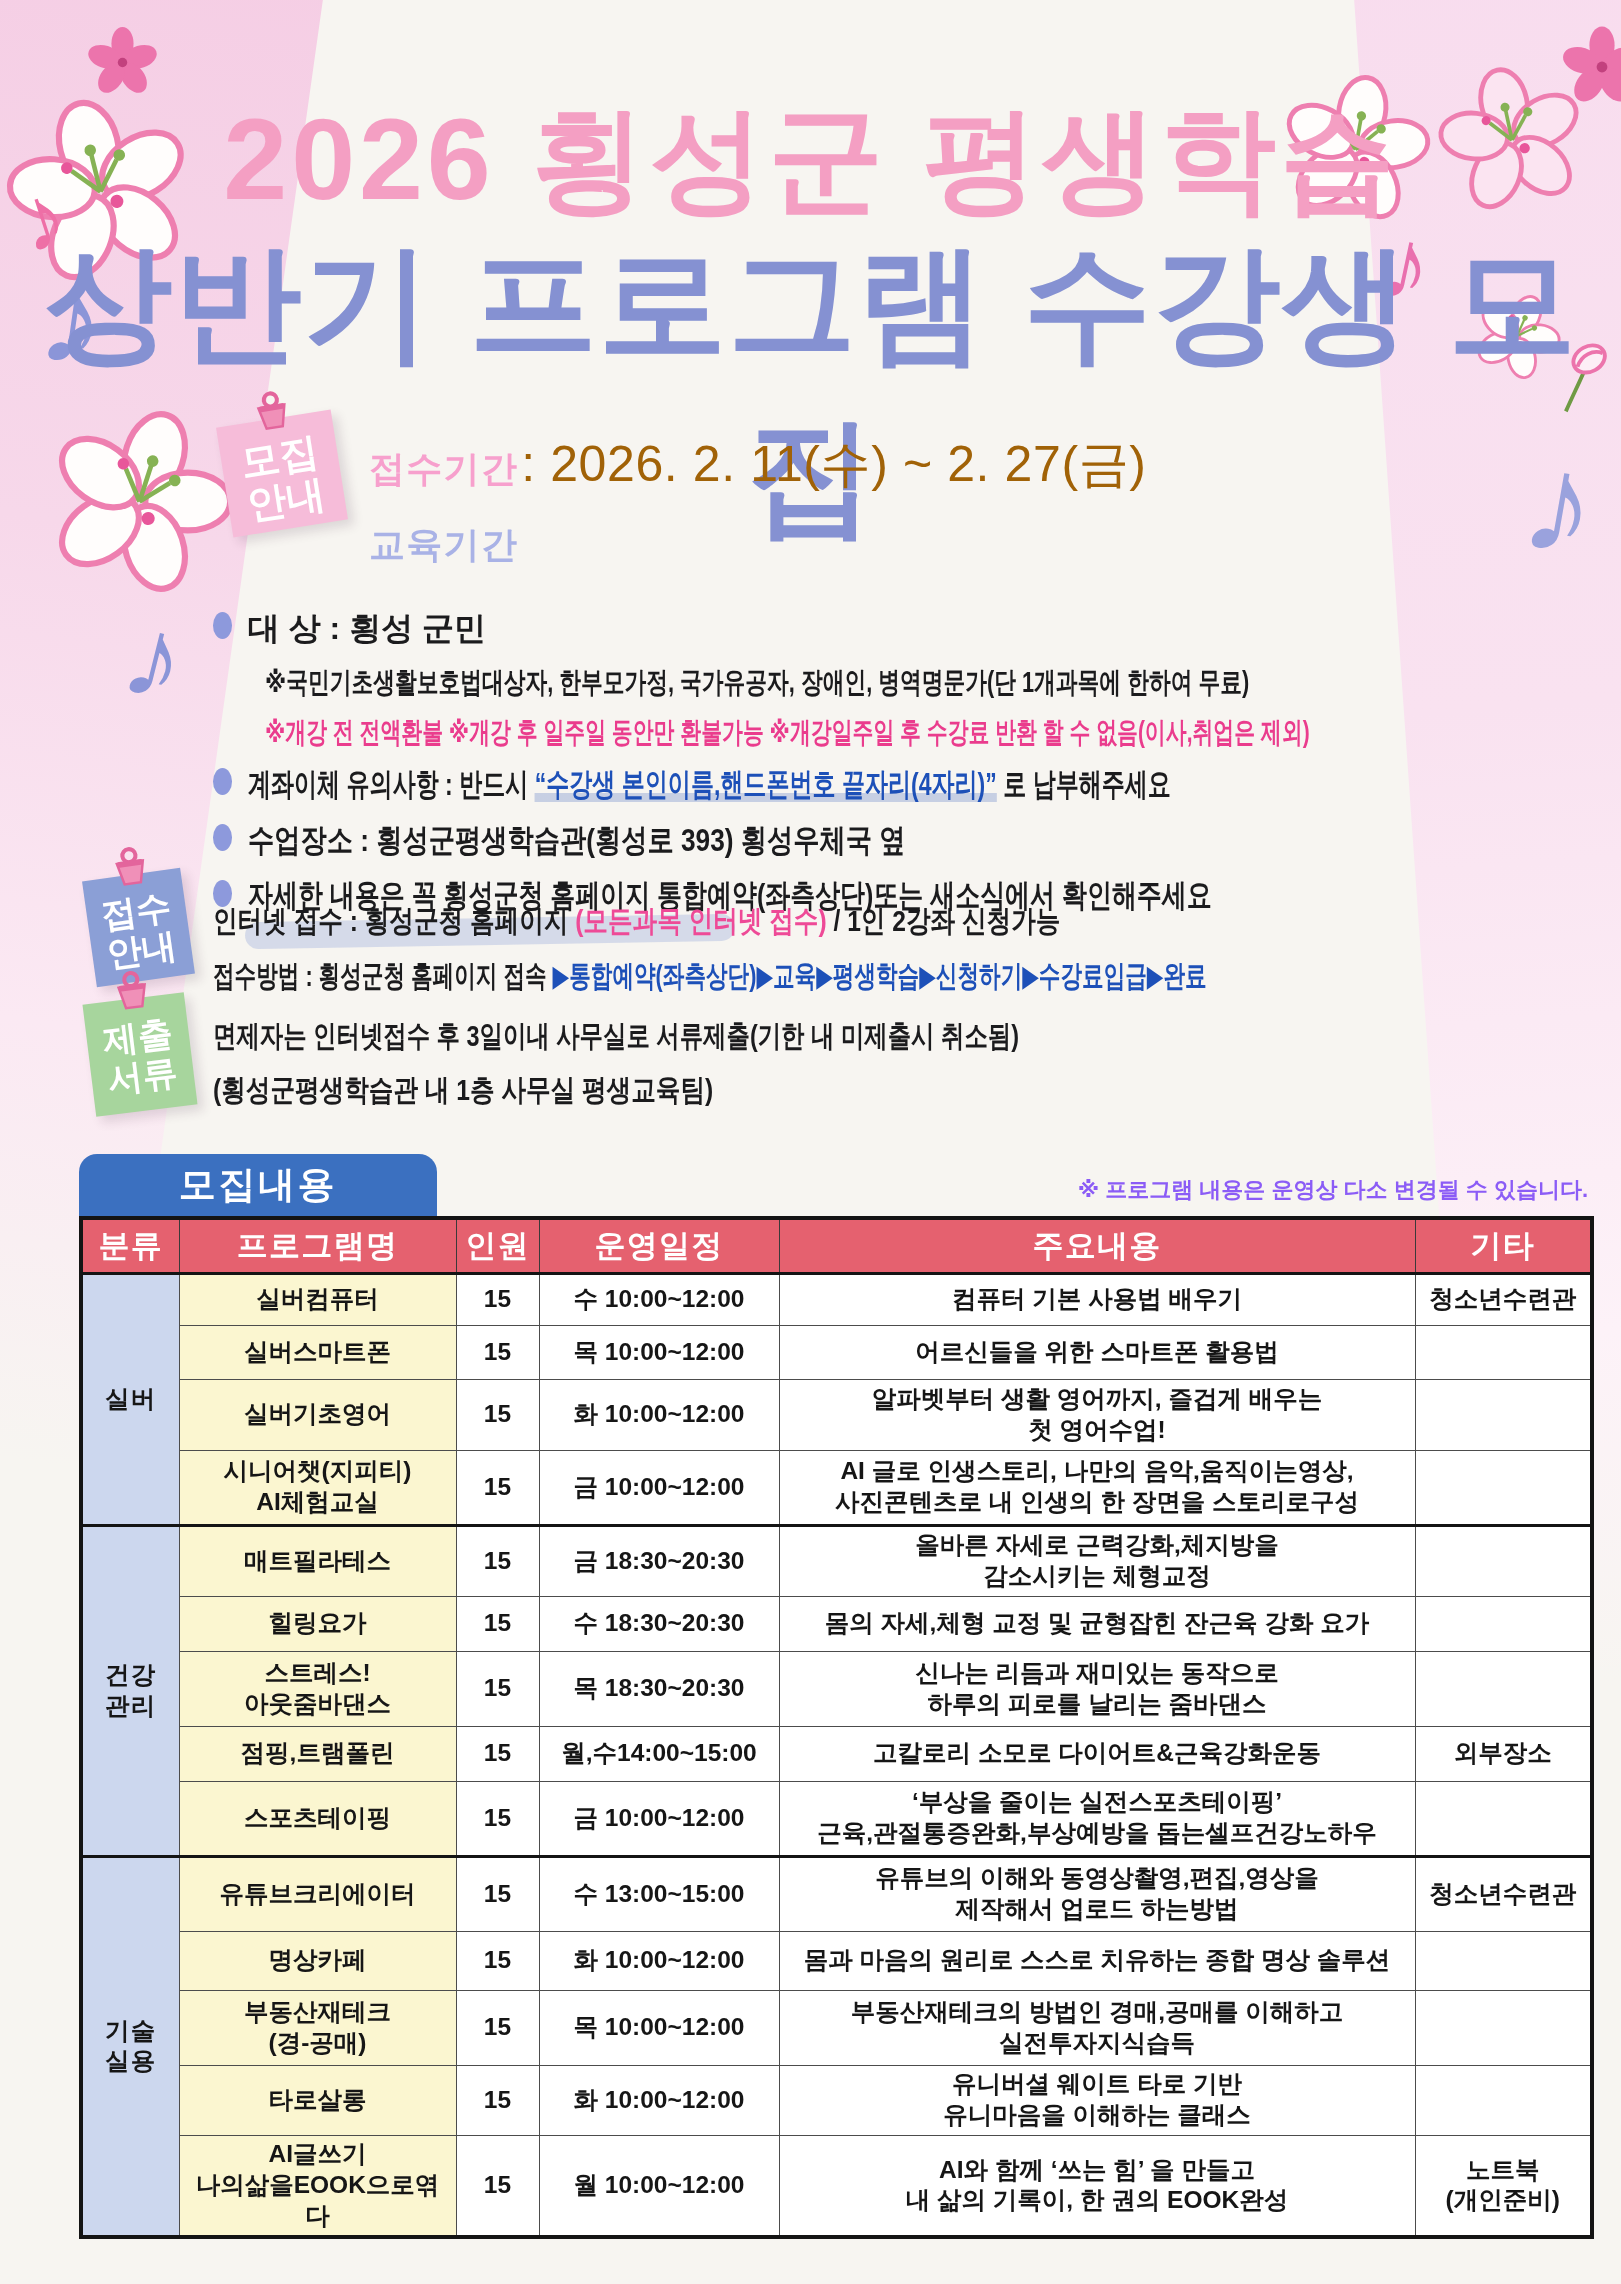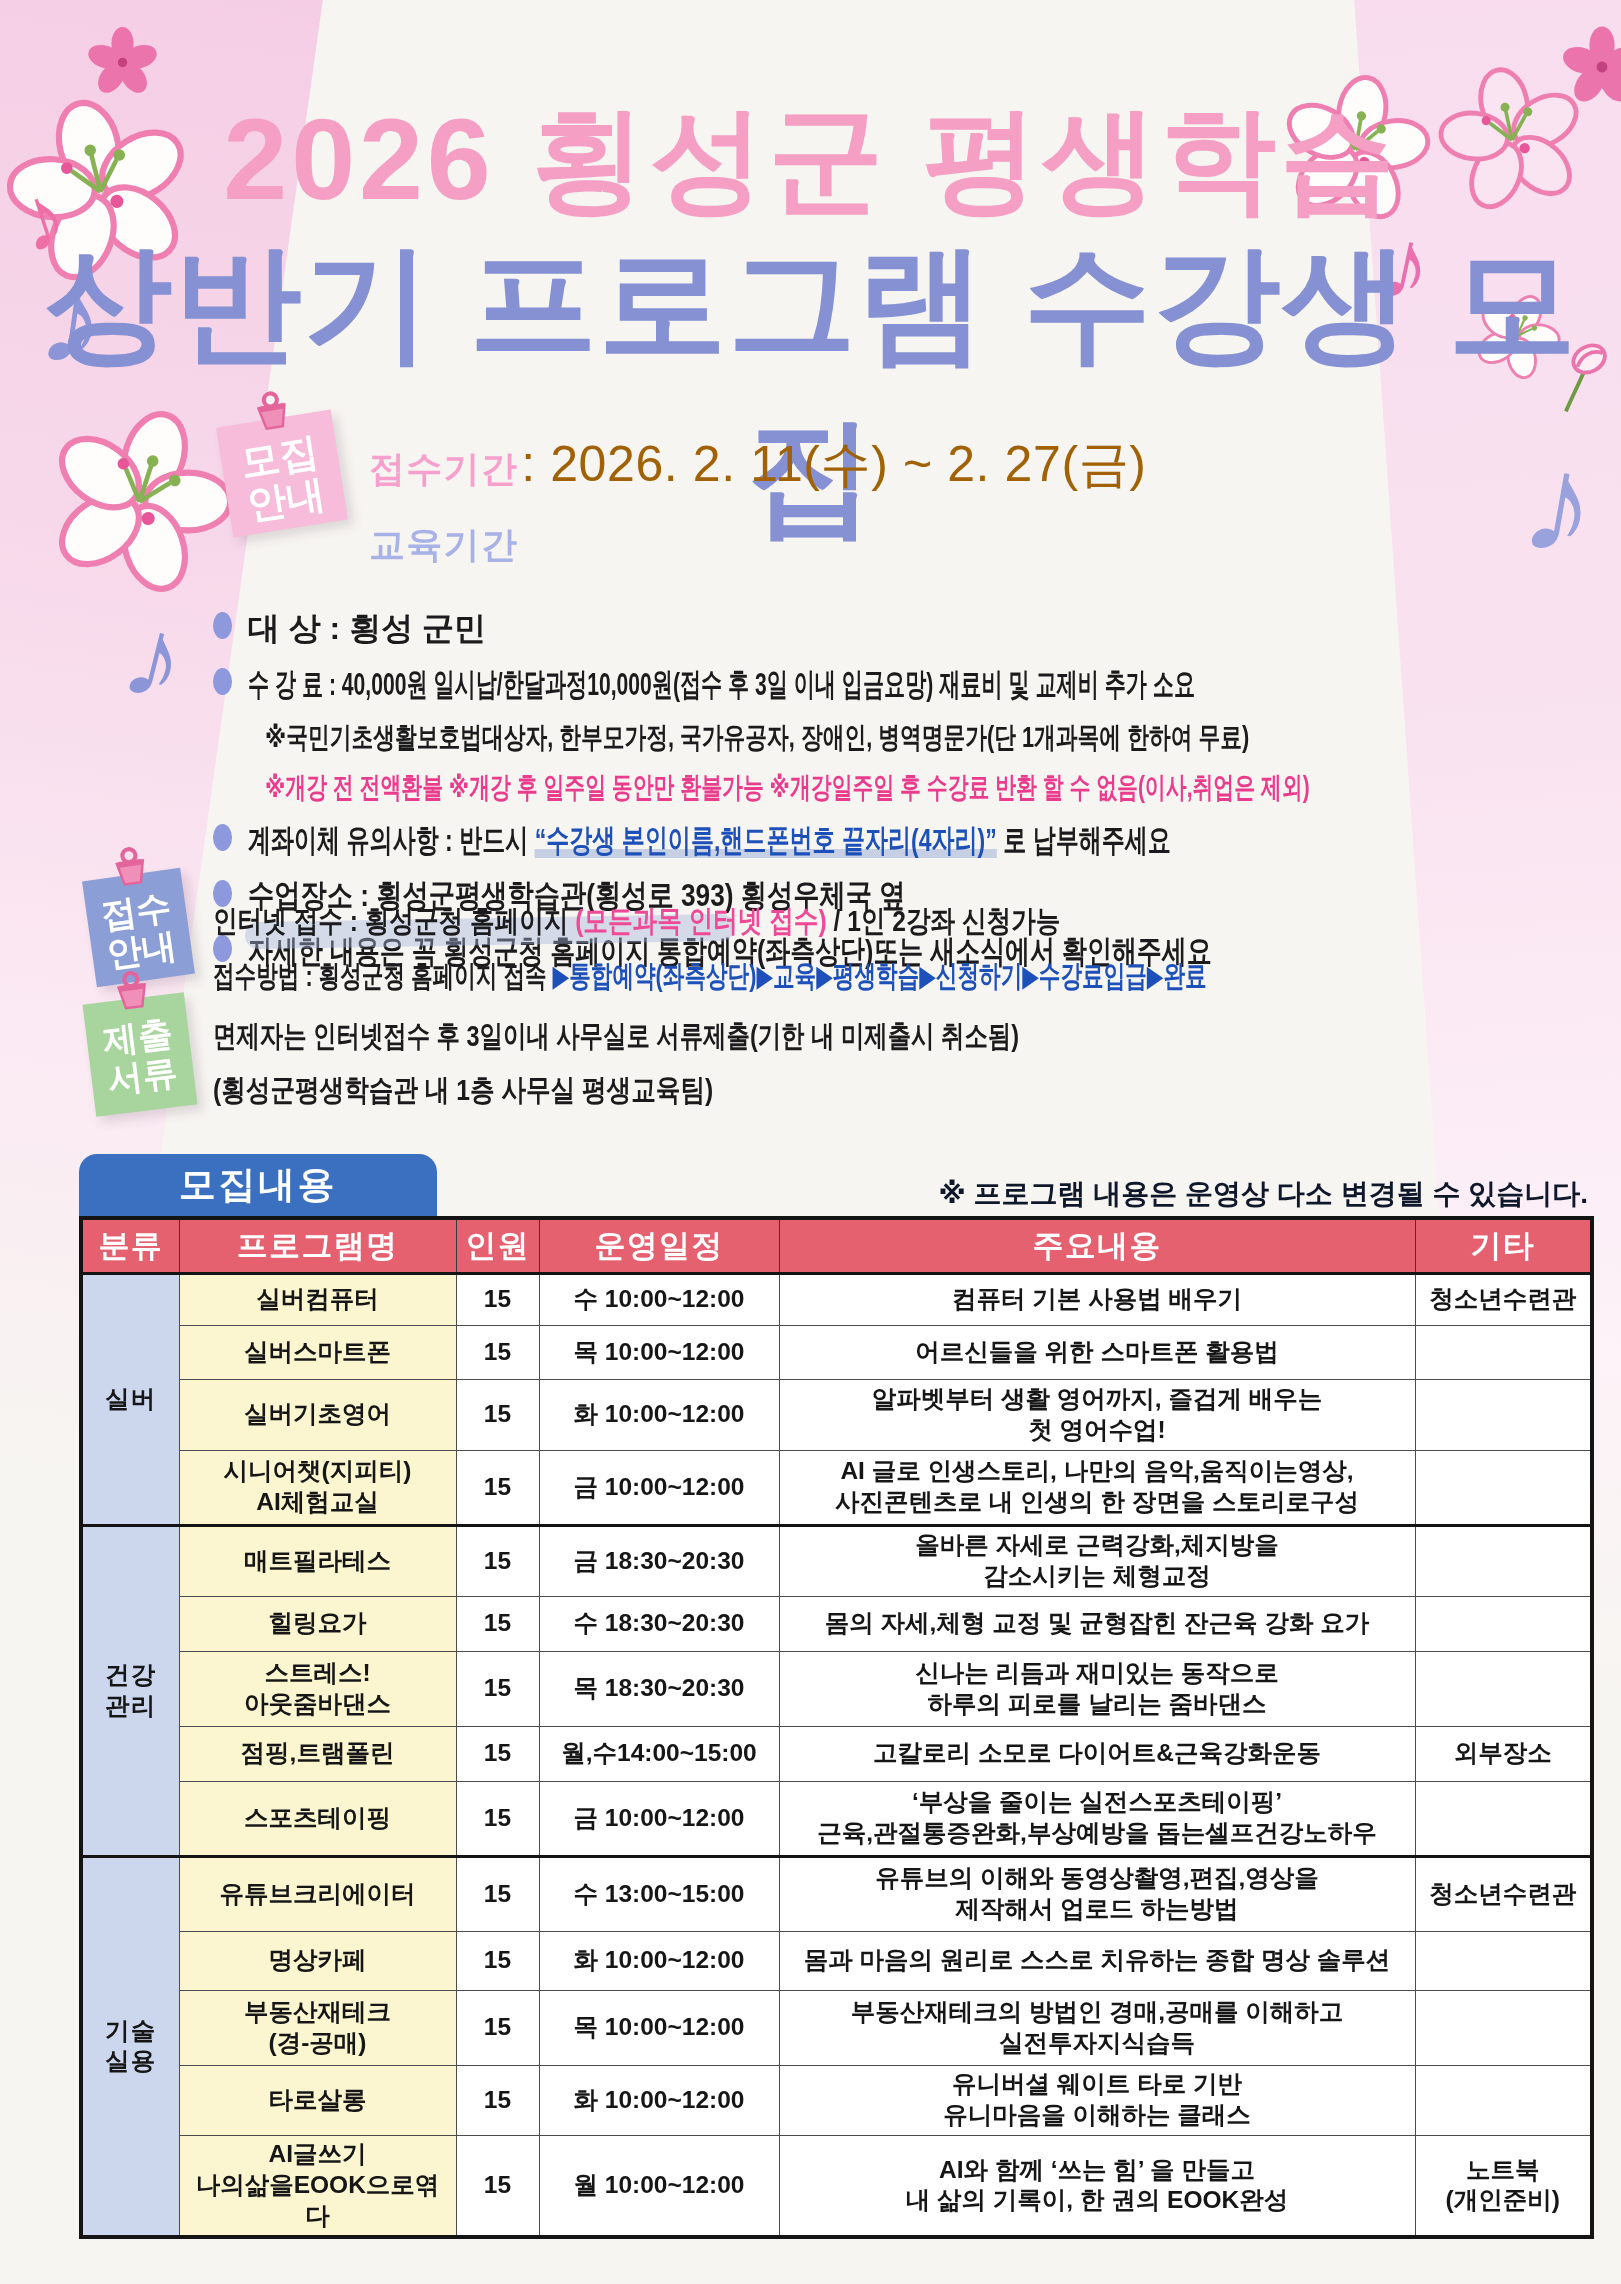--- a/index.html
+++ b/index.html
@@ -63,21 +63,21 @@
   .apply-text .row { font-size:30px; font-weight:800; color:#1b1b1d; margin-bottom:14px;
     white-space:nowrap; transform-origin:0 50%; }
   .docs-text { position:absolute; left:213px; top:1016px; }
   .docs-text .row { font-size:30px; font-weight:800; color:#1b1b1d; margin-bottom:13px;
     white-space:nowrap; transform-origin:0 50%; }
 
   
   .ribbon { position:absolute; left:79px; top:1154px; width:358px; height:62px;
     background:#3b70c0; border-radius:18px 18px 0 0; color:#fff; font-size:37px; font-weight:900;
     text-align:center; line-height:62px; letter-spacing:2.6px; }
-  .tbl-note { position:absolute; right:34px; top:1175px; font-size:28px; font-weight:700; color:#0f172a; }
+  .tbl-note { position:absolute; right:34px; top:1175px; font-size:22px; font-weight:700; color:#8b5cf6; }
   table.program { position:absolute; left:79px; top:1216px; width:1510px;
     border-collapse:collapse; table-layout:fixed; background:#fff; }
   table.program { border:4.5px solid #141414; }
   table.program th { background:#e5616f; color:#fff; font-size:31px; font-weight:900;
     border:1.3px solid #3a3a3a; border-bottom:3.9px solid #141414; height:55px; letter-spacing:1.3px; }
   table.program td { border:1.3px solid #4c4c4c; text-align:center; vertical-align:middle;
     font-size:24.5px; font-weight:700; color:#161616; white-space:pre-line; line-height:1.25; padding:3.9px 5.2px; }
   td.cat { background:#ccd7ee; font-size:37px; font-weight:900; letter-spacing:1.3px; line-height:1.2; }
   td.prog { background:#fbf6d0; font-size:27px; font-weight:900; }
   td.cap { font-size:28px; }
@@ -192,23 +192,20 @@
       <span class="period-value">: 2026. 2. 11(수) ~  2.  27(금)</span>
     </div>
     <div class="period-row">
       <span class="period-label purple">교육기간</span>
     </div>
   </div>
 
   <div class="bullets">
     <div class="b-line">
       <span class="txt">대       상 : 횡성 군민</span>
-    </div>
-    <div class="b-line">
-      <span class="txt" style="transform:scaleX(.66)">수 강 료 : 40,000원 일시납/한달과정10,000원(접수 후 3일 이내 입금요망) 재료비 및 교제비 추가 소요</span>
     </div>
     <div class="sub">
       <span class="txt" style="transform:scaleX(.75)">※국민기초생활보호법대상자, 한부모가정, 국가유공자, 장애인, 병역명문가(단 1개과목에 한하여 무료)</span>
     </div>
     <div class="sub pink">
       <span class="txt" style="transform:scaleX(.72)">※개강 전 전액환불 ※개강 후 일주일 동안만 환불가능 ※개강일주일 후 수강료 반환 할 수 없음(이사,취업은 제외)</span>
     </div>
     <div class="b-line">
       <span class="txt" style="transform:scaleX(.72)"><span>계좌이체 유의사항 : 반드시 </span><span class="quote">“수강생 본인이름,핸드폰번호 끝자리(4자리)”</span><span> 로 납부해주세요</span></span>
     </div>

